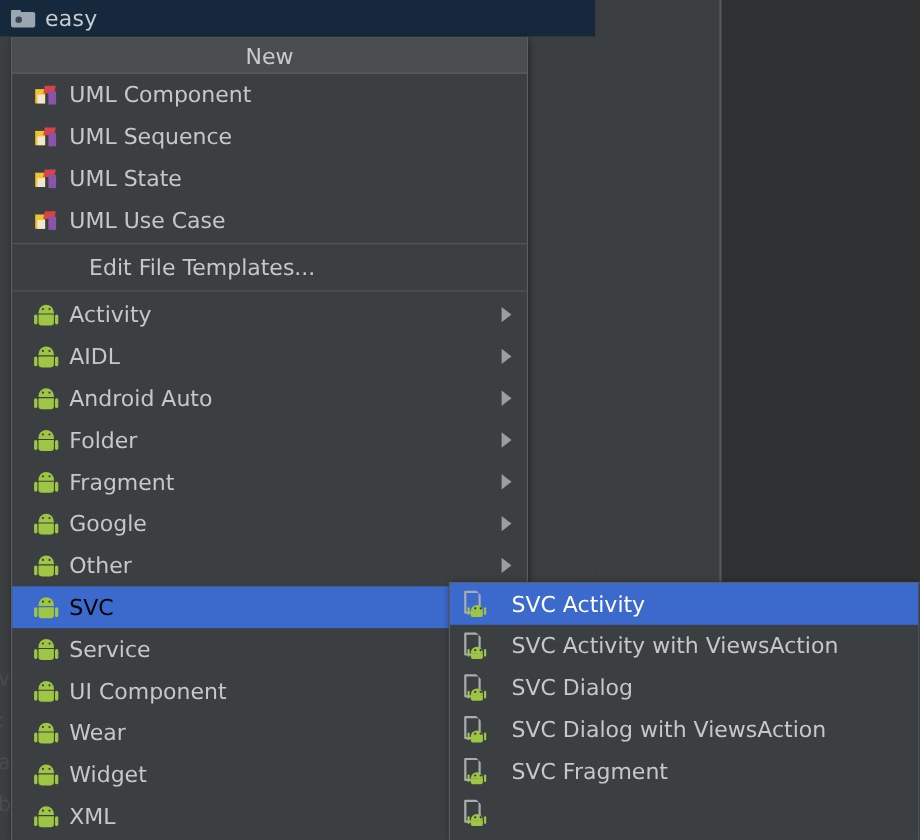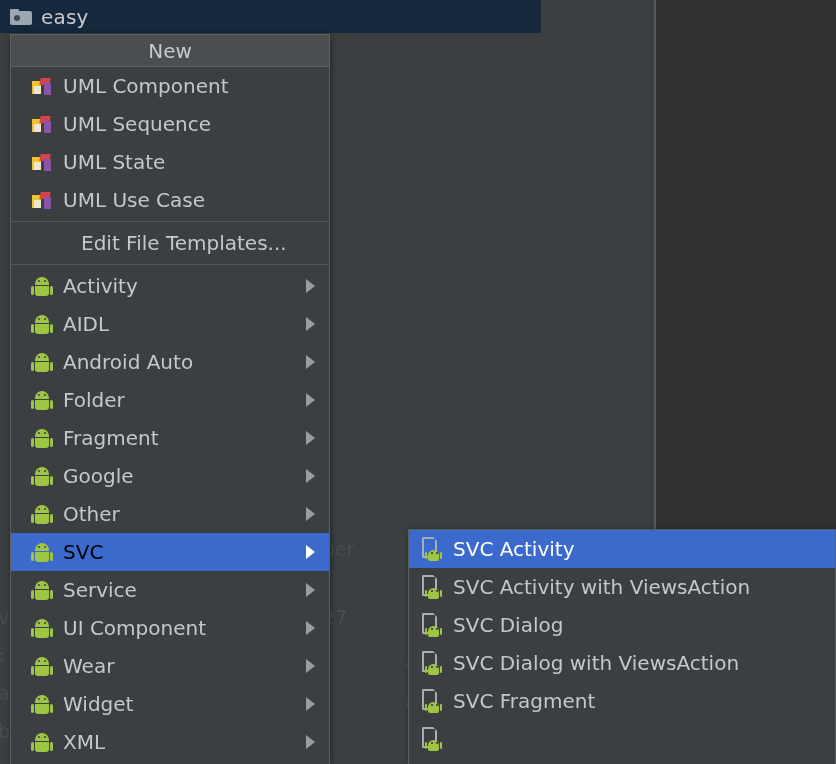--- a/index.html
+++ b/index.html
@@ -64,21 +64,21 @@
     pointer-events:none;
   }
   .ghost.tree { color:#484b4d; }
   .ghost-folder {
     position:absolute; width:18px; height:13px; background:#45484a;
     border-radius:1px; pointer-events:none;
   }
 
   
   #new-menu {
-    position:absolute; left:10px; top:34px; width:320px; height:730px;
+    position:absolute; left:10px; top:34px; width:470px; height:730px;
     background:#3c3f41;
     border:1px solid #5c5f61;
     border-bottom:none;
     box-shadow:1px 1px 6px rgba(0,0,0,.45);
     overflow:hidden;
   }
   #new-menu-header {
     height:32px; background:#4b4e50;
     display:flex; align-items:center; justify-content:center;
     color:#c8cbcd; font-size:20px;
@@ -136,21 +136,21 @@
     border:1px solid #5c5f61;
     border-bottom:none;
     box-shadow:1px 1px 6px rgba(0,0,0,.45);
     overflow:hidden;
   }
   .sitem {
     height:38px; display:flex; align-items:center;
     padding-left:12px; color:#c5c8ca; font-size:20px; white-space:nowrap;
   }
   .sitem.sel { background:#3b69cc; color:#ffffff; }
-  .sitem .lbl { margin-left:10px; }
+  .sitem .lbl { margin-left:22px; }
 
   
   .tmpl-ic { position:relative; width:22px; height:24px; flex:0 0 22px; }
   .tmpl-ic .page {
     position:absolute; left:1px; top:0; width:15px; height:21px;
     border:2px solid #a9adb0; border-radius:1px; background:transparent;
   }
   .tmpl-ic .fold {
     position:absolute; left:11px; top:-1px; width:0; height:0;
     border-left:7px solid transparent; border-top:7px solid #3c3f41;

